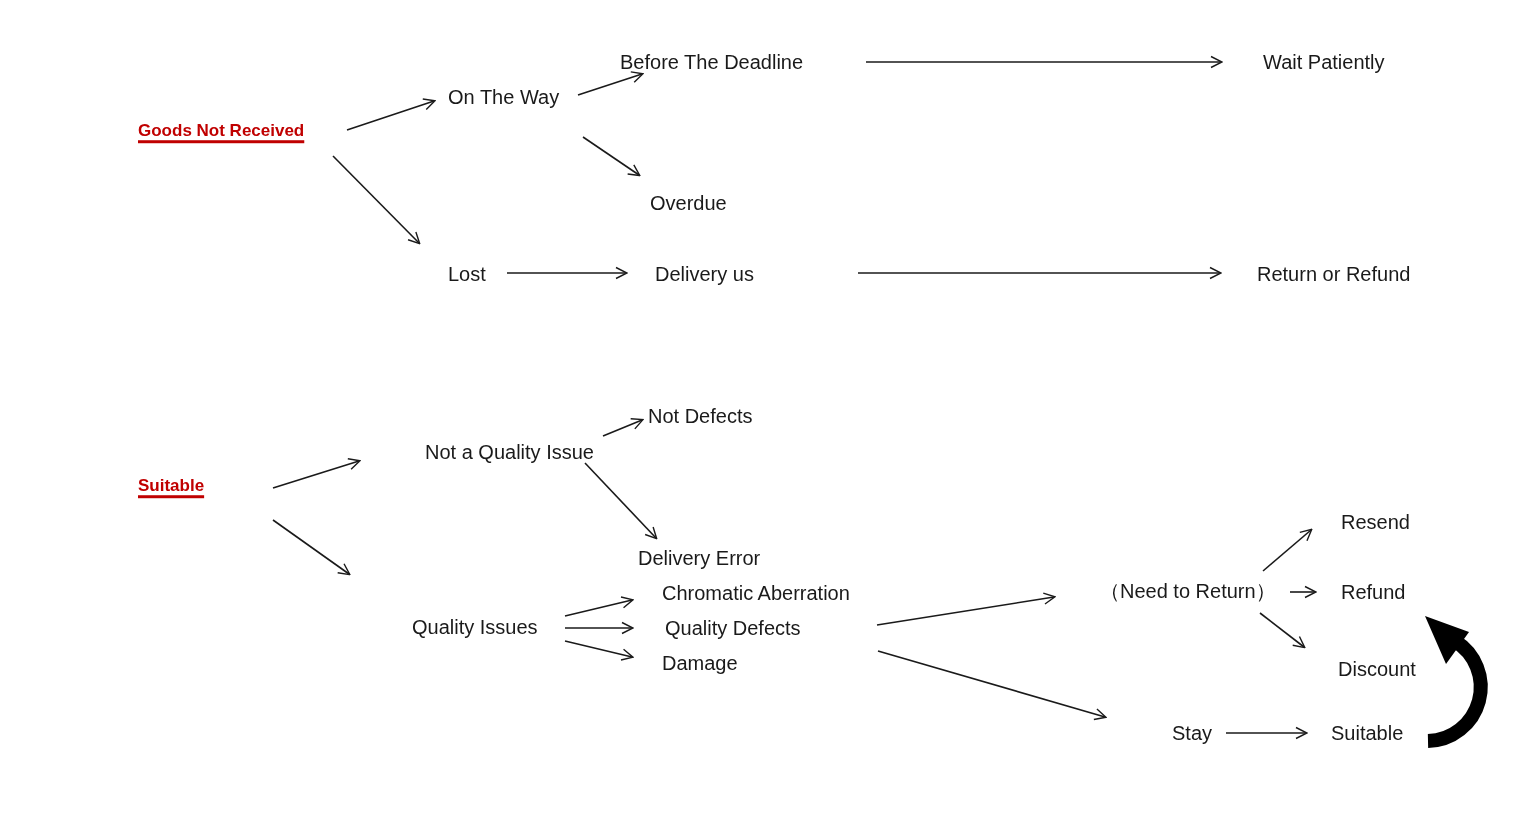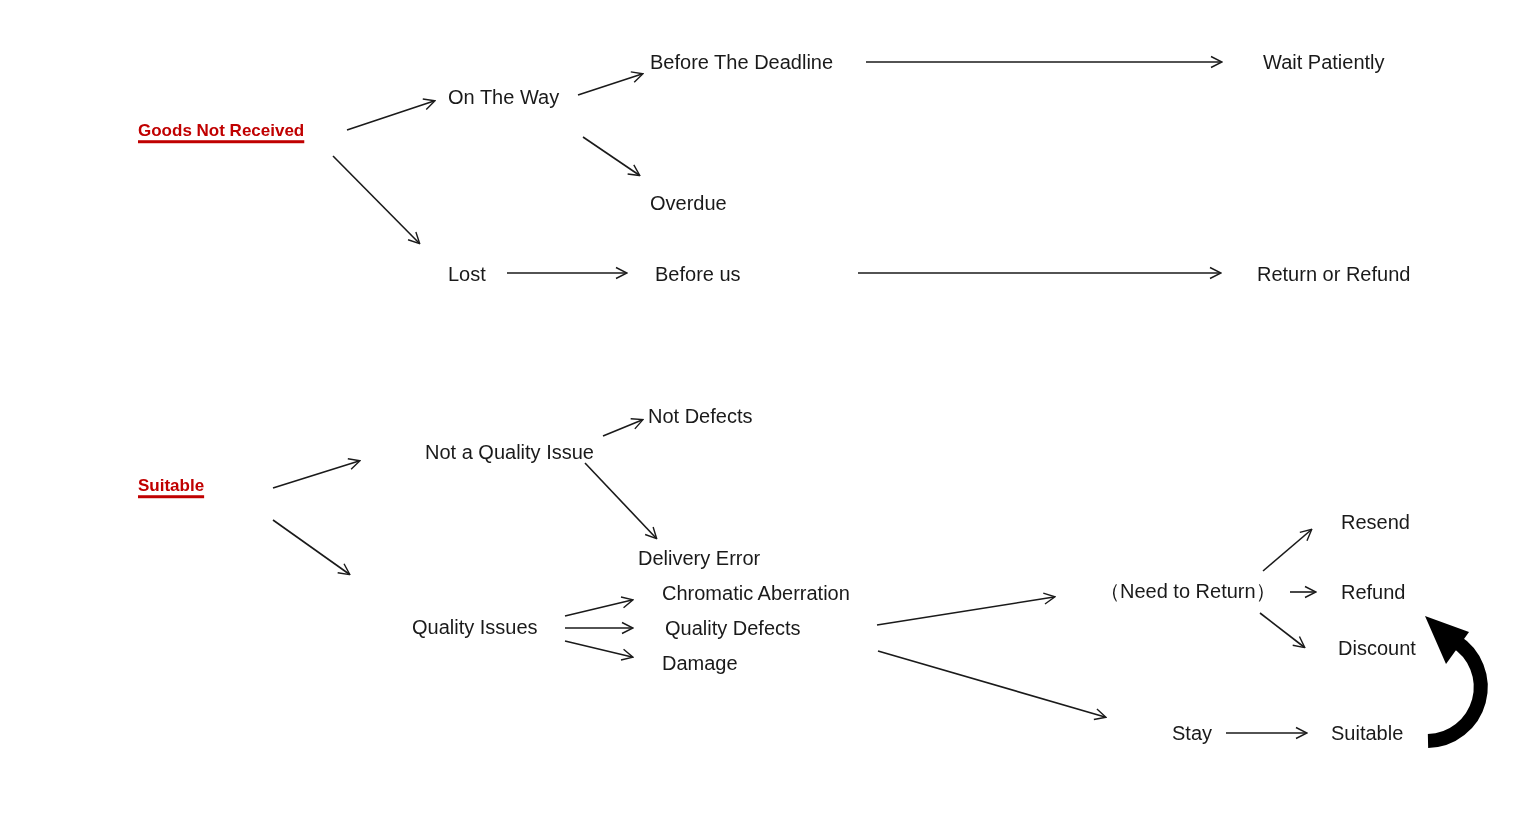--- a/index.html
+++ b/index.html
@@ -71,35 +71,35 @@
     <line x1="1226" y1="733" x2="1306" y2="733" marker-end="url(#vhead)"></line>
 
     <g>
       <path d="M 1428 741 A 54 54 0 0 0 1455 641" fill="none" stroke="#000000" stroke-width="14"></path>
       <polygon points="1425,616 1469,632 1446,664" fill="#000000"></polygon>
     </g>
   </svg>
 
   <div class="node root" style="left:138px;top:131px">Goods Not Received</div>
   <div class="node" style="left:448px;top:97px">On The Way</div>
-  <div class="node" style="left:650px;top:62px">Before The Deadline</div>
+  <div class="node" style="left:620px;top:62px">Before The Deadline</div>
   <div class="node" style="left:1263px;top:62px">Wait Patiently</div>
   <div class="node" style="left:650px;top:203px">Overdue</div>
   <div class="node" style="left:448px;top:274px">Lost</div>
-  <div class="node" style="left:655px;top:274px">Before us</div>
+  <div class="node" style="left:655px;top:274px">Delivery us</div>
   <div class="node" style="left:1257px;top:274px">Return or Refund</div>
 
   <div class="node root" style="left:138px;top:486px">Suitable</div>
   <div class="node" style="left:425px;top:452px">Not a Quality Issue</div>
   <div class="node" style="left:648px;top:416px">Not Defects</div>
   <div class="node" style="left:638px;top:558px">Delivery Error</div>
   <div class="node" style="left:662px;top:593px">Chromatic Aberration</div>
   <div class="node" style="left:412px;top:627px">Quality Issues</div>
   <div class="node" style="left:665px;top:628px">Quality Defects</div>
   <div class="node" style="left:662px;top:663px">Damage</div>
   <div class="node" style="left:1100px;top:591px">（Need to Return）</div>
   <div class="node" style="left:1341px;top:522px">Resend</div>
   <div class="node" style="left:1341px;top:592px">Refund</div>
-  <div class="node" style="left:1338px;top:648px">Discount</div>
+  <div class="node" style="left:1338px;top:669px">Discount</div>
   <div class="node" style="left:1172px;top:733px">Stay</div>
   <div class="node" style="left:1331px;top:733px">Suitable</div>
 
 </div>
 
 </body></html>

